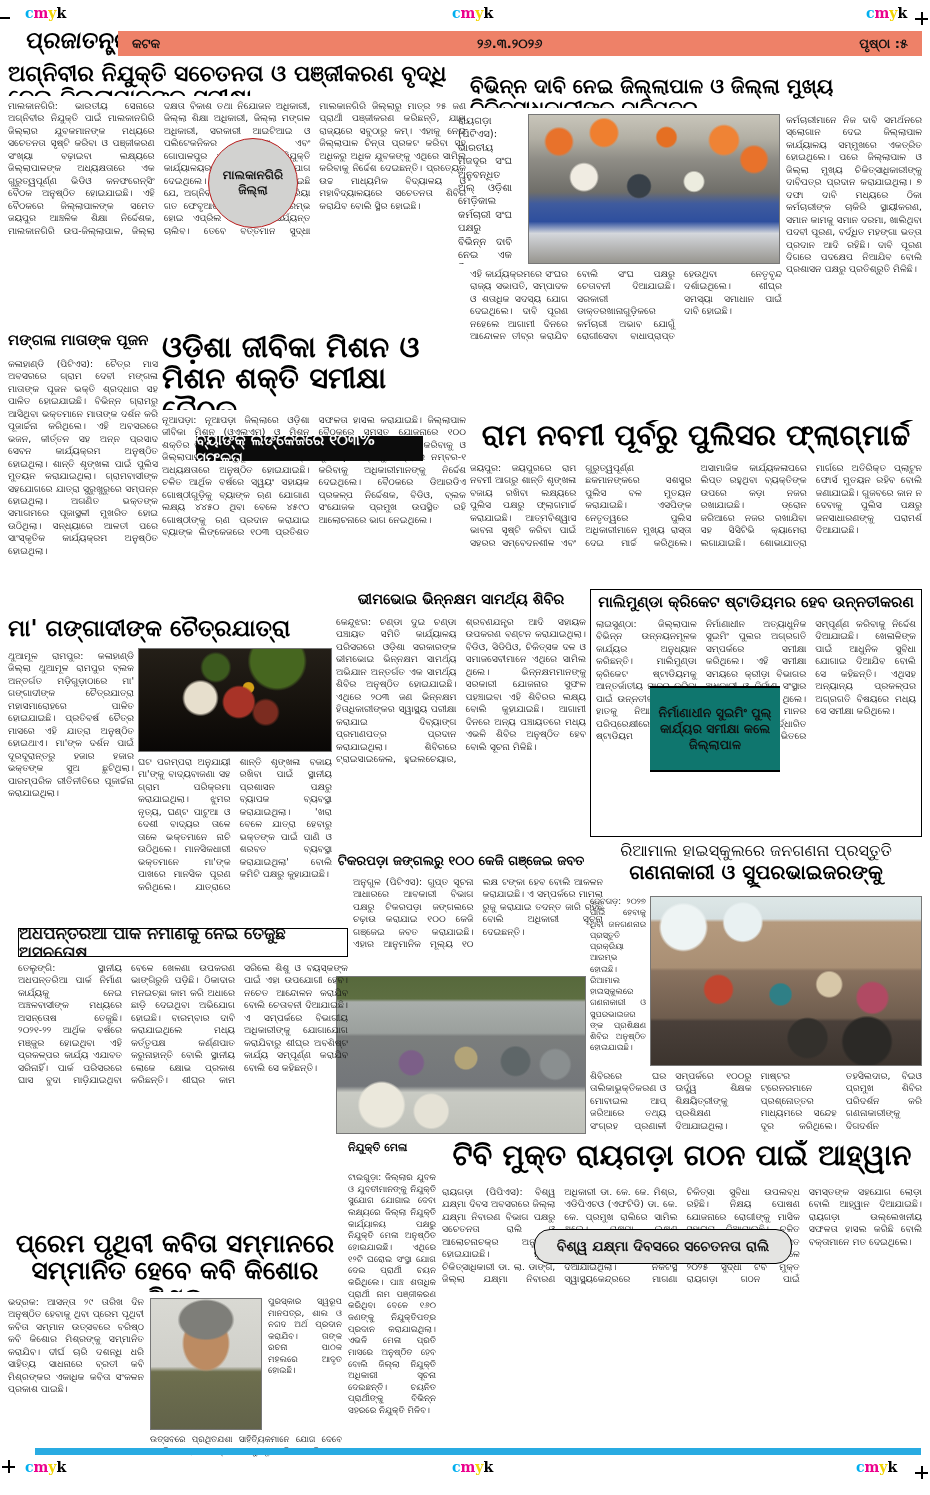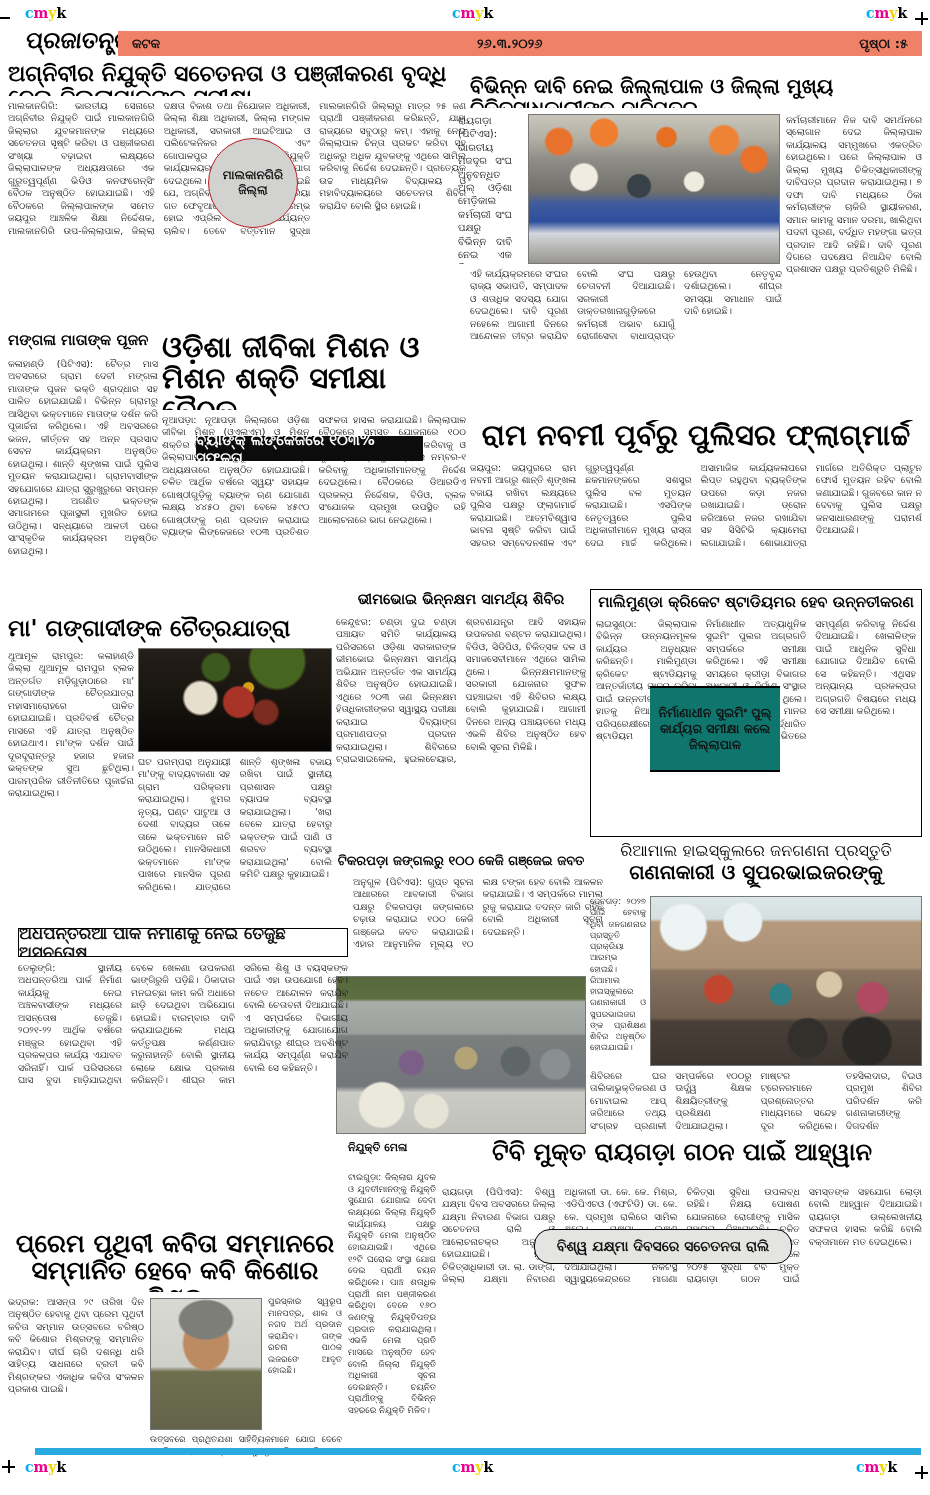--- a/index.html
+++ b/index.html
@@ -158,27 +158,27 @@
   <div class="body" style="left:590px;top:896px;width:56px;height:170px;font-size:8.4px;">ଦେବଗଡ଼: ୨୦୨୭ ପାଇଁ ହେବାକୁ ଥିବା ଜନଗଣନାର ପ୍ରସ୍ତୁତି ପ୍ରକ୍ରିୟା ଆରମ୍ଭ ହୋଇଛି। ରିଆମାଲ ହାଇସ୍କୁଲରେ ଗଣନାକାରୀ ଓ ସୁପରଭାଇଜରଙ୍କ ପ୍ରଶିକ୍ଷଣ ଶିବିର ଅନୁଷ୍ଠିତ ହୋଇଯାଇଛି।</div>
   <div class="photo photo-classroom" style="left:650px;top:896px;width:272px;height:170px;"></div>
   <div class="body cols4" style="left:590px;top:1070px;width:332px;height:66px;">ଶିବିରରେ ଘର ତାଲିକାଭୁକ୍ତିକରଣ ଓ ମୋବାଇଲ ଆପ୍ ଜରିଆରେ ତଥ୍ୟ ସଂଗ୍ରହ ପ୍ରଣାଳୀ ସମ୍ପର୍କରେ ୧୦୦ରୁ ଊର୍ଦ୍ଧ୍ୱ ଶିକ୍ଷକ ଶିକ୍ଷୟିତ୍ରୀଙ୍କୁ ପ୍ରଶିକ୍ଷଣ ଦିଆଯାଇଥିଲା। ମାଷ୍ଟର ଟ୍ରେନରମାନେ ପ୍ରଶ୍ନୋତ୍ତର ମାଧ୍ୟମରେ ସନ୍ଦେହ ଦୂର କରିଥିଲେ। ତହସିଲଦାର, ବିଇଓ ପ୍ରମୁଖ ଶିବିର ପରିଦର୍ଶନ କରି ଗଣନାକାରୀଙ୍କୁ ଦିଗଦର୍ଶନ ଦେଇଥିଲେ। ନିର୍ଭୁଲ ତଥ୍ୟ ସଂଗ୍ରହ ଉପରେ ଗୁରୁତ୍ୱ ଦିଆଯାଇଥିଲା।</div>
 
   <div class="hlbox">ଅଧପନ୍ତରିଆ ପାର୍କ ନିର୍ମାଣକୁ ନେଇ ତେଜୁଛି ଅସନ୍ତୋଷ</div>
   <div class="body cols3" style="left:18px;top:962px;width:330px;height:262px;">ତେଲୁଙ୍ଗି: ସ୍ଥାନୀୟ ଅଧପନ୍ତରିଆ ପାର୍କ ନିର୍ମାଣ କାର୍ଯ୍ୟକୁ ନେଇ ଅଞ୍ଚଳବାସୀଙ୍କ ମଧ୍ୟରେ ଅସନ୍ତୋଷ ତେଜୁଛି। ୨୦୨୧-୨୨ ଆର୍ଥିକ ବର୍ଷରେ ମଞ୍ଜୁର ହୋଇଥିବା ଏହି ପ୍ରକଳ୍ପର କାର୍ଯ୍ୟ ଏଯାବତ ସରିନାହିଁ। ପାର୍କ ପରିସରରେ ଘାସ ବୁଦା ମାଡ଼ିଯାଇଥିବା ବେଳେ ଖେଳଣା ଉପକରଣ ଭାଙ୍ଗିରୁଜି ପଡ଼ିଛି। ଠିକାଦାର ମନଇଚ୍ଛା କାମ କରି ଅଧାରେ ଛାଡ଼ି ଦେଇଥିବା ଅଭିଯୋଗ ହୋଇଛି। ବାରମ୍ବାର ଦାବି କରାଯାଇଥିଲେ ମଧ୍ୟ କର୍ତ୍ତୃପକ୍ଷ କର୍ଣ୍ଣପାତ କରୁନାହାନ୍ତି ବୋଲି ସ୍ଥାନୀୟ ଲୋକେ କ୍ଷୋଭ ପ୍ରକାଶ କରିଛନ୍ତି। ଶୀଘ୍ର କାମ ସରିଲେ ଶିଶୁ ଓ ବୟସ୍କଙ୍କ ପାଇଁ ଏହା ଉପଯୋଗୀ ହେବ। ନଚେତ ଆନ୍ଦୋଳନ କରାଯିବ ବୋଲି ଚେତାବନୀ ଦିଆଯାଇଛି। ଏ ସମ୍ପର୍କରେ ବିଭାଗୀୟ ଅଧିକାରୀଙ୍କୁ ଯୋଗାଯୋଗ କରାଯିବାରୁ ଶୀଘ୍ର ଅବଶିଷ୍ଟ କାର୍ଯ୍ୟ ସମ୍ପୂର୍ଣ୍ଣ କରାଯିବ ବୋଲି ସେ କହିଛନ୍ତି।</div>
 
   <div class="hl hl-c" style="left:8px;top:1230px;width:334px;height:62px;font-size:25px;">ପ୍ରେମ ପୃଥିବୀ କବିତା ସମ୍ମାନରେ ସମ୍ମାନିତ ହେବେ କବି କିଶୋର ମିଶ୍ର</div>
   <div class="body" style="left:8px;top:1296px;width:136px;height:162px;">ଭଦ୍ରକ: ଆସନ୍ତା ୨୯ ତାରିଖ ଦିନ ଅନୁଷ୍ଠିତ ହେବାକୁ ଥିବା ପ୍ରେମ ପୃଥିବୀ କବିତା ସମ୍ମାନ ଉତ୍ସବରେ ବରିଷ୍ଠ କବି କିଶୋର ମିଶ୍ରଙ୍କୁ ସମ୍ମାନିତ କରାଯିବ। ଦୀର୍ଘ ଚାରି ଦଶନ୍ଧି ଧରି ସାହିତ୍ୟ ସାଧନାରେ ବ୍ରତୀ କବି ମିଶ୍ରଙ୍କର ଏକାଧିକ କବିତା ସଂକଳନ ପ୍ରକାଶ ପାଇଛି।</div>
   <div class="photo photo-portrait" style="left:150px;top:1298px;width:112px;height:132px;"></div>
-  <div class="body" style="left:268px;top:1296px;width:74px;height:162px;font-size:8.6px;">ପୁରସ୍କାର ସ୍ୱରୂପ ମାନପତ୍ର, ଶାଲ ଓ ନଗଦ ଅର୍ଥ ପ୍ରଦାନ କରାଯିବ। ତାଙ୍କ ରଚନା ପାଠକ ଇଜରଙେ ଆଦୃତ ହୋଇଛି।</div>
+  <div class="body" style="left:268px;top:1296px;width:74px;height:162px;font-size:8.6px;">ପୁରସ୍କାର ସ୍ୱରୂପ ମାନପତ୍ର, ଶାଲ ଓ ନଗଦ ଅର୍ଥ ପ୍ରଦାନ କରାଯିବ। ତାଙ୍କ ରଚନା ପାଠକ ମହଲରେ ଆଦୃତ ହୋଇଛି।</div>
   <div class="body" style="left:150px;top:1434px;width:192px;height:24px;font-size:8.6px;">ଉତ୍ସବରେ ପ୍ରଥିତଯଶା ସାହିତ୍ୟିକମାନେ ଯୋଗ ଦେବେ ବୋଲି ଆୟୋଜକ ମଣ୍ଡଳୀ ପକ୍ଷରୁ ସୂଚନା ଦିଆଯାଇଛି।</div>
 
   <div class="hl" style="left:348px;top:1142px;width:120px;height:24px;font-size:11px;">ନିଯୁକ୍ତି ମେଳା</div>
   <div class="body" style="left:348px;top:1172px;width:88px;height:288px;font-size:8.7px;">ଟାଇଗୁଡ଼ା: ଜିଲ୍ଲାର ଯୁବକ ଓ ଯୁବତୀମାନଙ୍କୁ ନିଯୁକ୍ତି ସୁଯୋଗ ଯୋଗାଇ ଦେବା ଲକ୍ଷ୍ୟରେ ଜିଲ୍ଲା ନିଯୁକ୍ତି କାର୍ଯ୍ୟାଳୟ ପକ୍ଷରୁ ନିଯୁକ୍ତି ମେଳା ଅନୁଷ୍ଠିତ ହୋଇଯାଇଛି। ଏଥିରେ ୧୨ଟି ଘରୋଇ ସଂସ୍ଥା ଯୋଗ ଦେଇ ପ୍ରାର୍ଥୀ ଚୟନ କରିଥିଲେ। ପାଞ୍ଚ ଶତାଧିକ ପ୍ରାର୍ଥୀ ନାମ ପଞ୍ଜୀକରଣ କରିଥିବା ବେଳେ ୧୬୦ ଜଣଙ୍କୁ ନିଯୁକ୍ତିପତ୍ର ପ୍ରଦାନ କରାଯାଇଥିଲା। ଏଭଳି ମେଳା ପ୍ରତି ମାସରେ ଅନୁଷ୍ଠିତ ହେବ ବୋଲି ଜିଲ୍ଲା ନିଯୁକ୍ତି ଅଧିକାରୀ ସୂଚନା ଦେଇଛନ୍ତି। ଚୟନିତ ପ୍ରାର୍ଥୀଙ୍କୁ ବିଭିନ୍ନ ସହରରେ ନିଯୁକ୍ତି ମିଳିବ।</div>
 
-  <div class="hl hl-c" style="left:442px;top:1140px;width:480px;height:38px;font-size:24px;text-align:center;">ଟିବି ମୁକ୍ତ ରାୟଗଡ଼ା ଗଠନ ପାଇଁ ଆହ୍ୱାନ</div>
+  <div class="hl hl-c" style="left:442px;top:1140px;width:480px;height:38px;font-size:29px;text-align:center;">ଟିବି ମୁକ୍ତ ରାୟଗଡ଼ା ଗଠନ ପାଇଁ ଆହ୍ୱାନ</div>
   <div class="body cols4" style="left:442px;top:1186px;width:480px;height:272px;">ରାୟଗଡ଼ା (ପିପିଏସ): ବିଶ୍ୱ ଯକ୍ଷ୍ମା ଦିବସ ଅବସରରେ ଜିଲ୍ଲା ଯକ୍ଷ୍ମା ନିବାରଣ ବିଭାଗ ପକ୍ଷରୁ ସଚେତନତା ରାଲି ଓ ଆଲୋଚନାଚକ୍ର ଅନୁଷ୍ଠିତ ହୋଇଯାଇଛି। ମୁଖ୍ୟ ଚିକିତ୍ସାଧିକାରୀ ଡା. ଲା. ଡାଙ୍ଗ, ଜିଲ୍ଲା ଯକ୍ଷ୍ମା ନିବାରଣ ଅଧିକାରୀ ଡା. କେ. କେ. ମିଶ୍ର, ଏଡିପିଏଚଓ (ଏଫଟିଡି) ଡା. କେ. କେ. ପ୍ରମୁଖ ରାଲିରେ ସାମିଲ ଥିଲେ। ଯକ୍ଷ୍ମା ଲକ୍ଷଣ ଦେଖାଗଲେ ତୁରନ୍ତ କଫ ପରୀକ୍ଷା କରାଇବାକୁ ପରାମର୍ଶ ଦିଆଯାଇଥିଲା। ନିକଟସ୍ଥ ସ୍ୱାସ୍ଥ୍ୟକେନ୍ଦ୍ରରେ ମାଗଣା ଚିକିତ୍ସା ସୁବିଧା ଉପଲବ୍ଧ ରହିଛି। ନିକ୍ଷୟ ପୋଷଣ ଯୋଜନାରେ ରୋଗୀଙ୍କୁ ମାସିକ ସହାୟତା ଦିଆଯାଉଛି। ଚଳିତ ବର୍ଷ ଜିଲ୍ଲାରେ ୮୯ ପ୍ରତିଶତ ରୋଗୀ ସୁସ୍ଥ ହୋଇଥିବା ବେଳେ ୨୦୨୫ ସୁଦ୍ଧା ଟିବି ମୁକ୍ତ ରାୟଗଡ଼ା ଗଠନ ପାଇଁ ସମସ୍ତଙ୍କ ସହଯୋଗ ଲୋଡ଼ା ବୋଲି ଆହ୍ୱାନ ଦିଆଯାଇଛି। ରାୟଗଡ଼ା ଉଲ୍ଲେଖନୀୟ ସଫଳତା ହାସଲ କରିଛି ବୋଲି ବକ୍ତାମାନେ ମତ ଦେଇଥିଲେ।</div>
   <div class="graybox">ବିଶ୍ୱ ଯକ୍ଷ୍ମା ଦିବସରେ ସଚେତନତା ରାଲି</div>
 
   <div class="cyanbar"></div>
   <div class="cmyk" style="left:25px;top:1460px;">
     <span class="c-c">c</span><span class="c-m">m</span><span class="c-y">y</span><span class="c-k">k</span>
   </div>
   <div class="cmyk" style="left:452px;top:1460px;">
     <span class="c-c">c</span><span class="c-m">m</span><span class="c-y">y</span><span class="c-k">k</span>
   </div>

